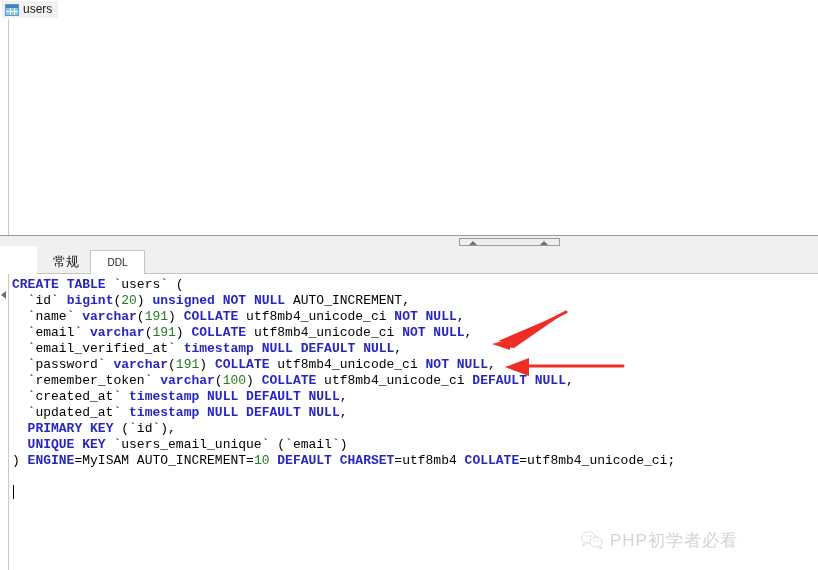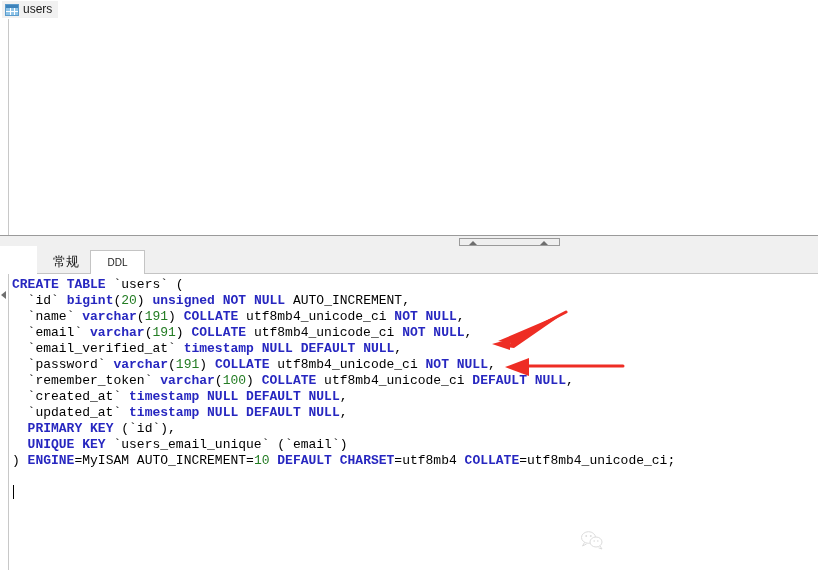--- a/index.html
+++ b/index.html
@@ -315,15 +315,16 @@
     <svg width="24" height="20" viewBox="0 0 24 20">
       <ellipse cx="8.5" cy="7.5" rx="7" ry="5.8" fill="none" stroke="#8a8a8a" stroke-width="1"></ellipse>
       <path d="M4.5 12.5 L2.5 16 L6.5 14" fill="none" stroke="#8a8a8a" stroke-width="1"></path>
       <ellipse cx="16" cy="12" rx="6" ry="5" fill="#ffffff" stroke="#8a8a8a" stroke-width="1"></ellipse>
       <path d="M20 16 L22 19 L18.5 17.8" fill="none" stroke="#8a8a8a" stroke-width="1"></path>
       <circle cx="6.2" cy="6" r="0.9" fill="#8a8a8a"></circle>
       <circle cx="10.8" cy="6" r="0.9" fill="#8a8a8a"></circle>
       <circle cx="14.2" cy="11" r="0.8" fill="#8a8a8a"></circle>
       <circle cx="17.8" cy="11" r="0.8" fill="#8a8a8a"></circle>
     </svg>
+    <span class="wm-text">PHP初学者必看</span>
   </div>
 
 </div>
 
 </body></html>

